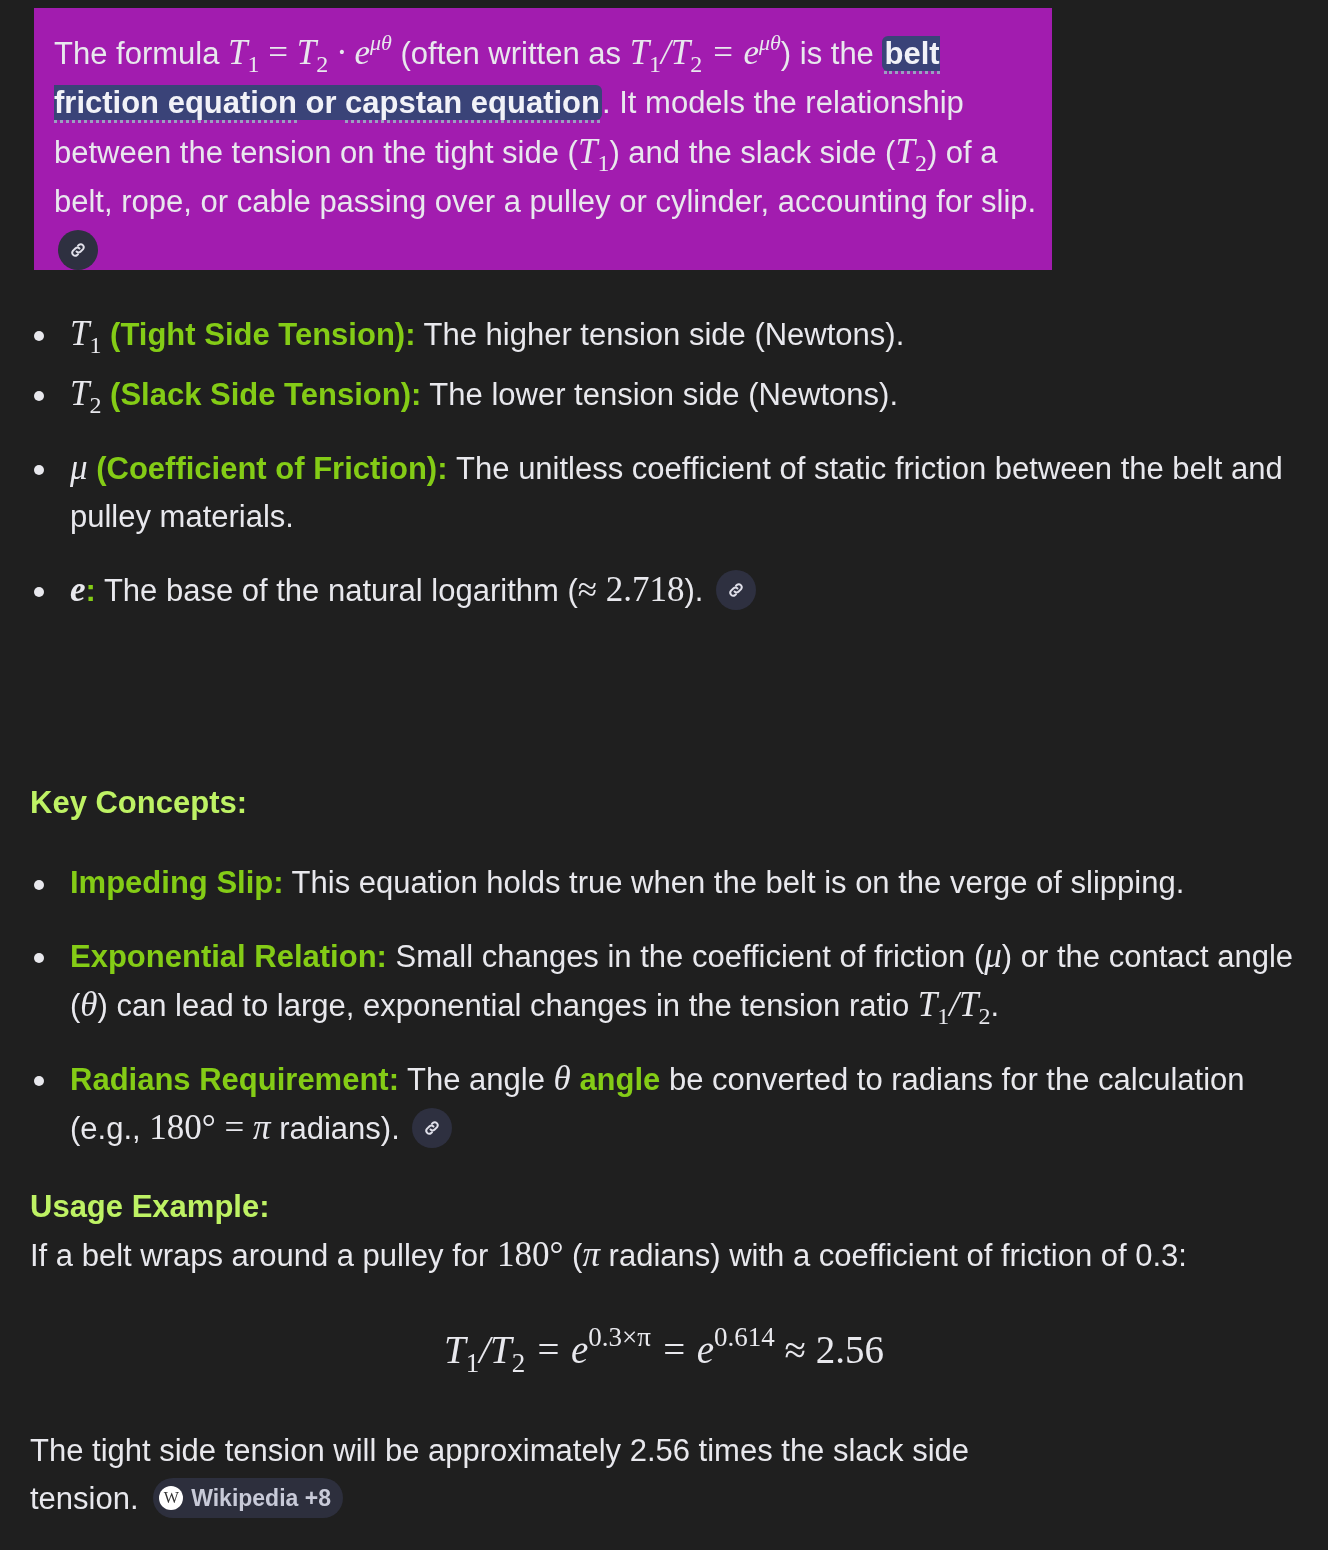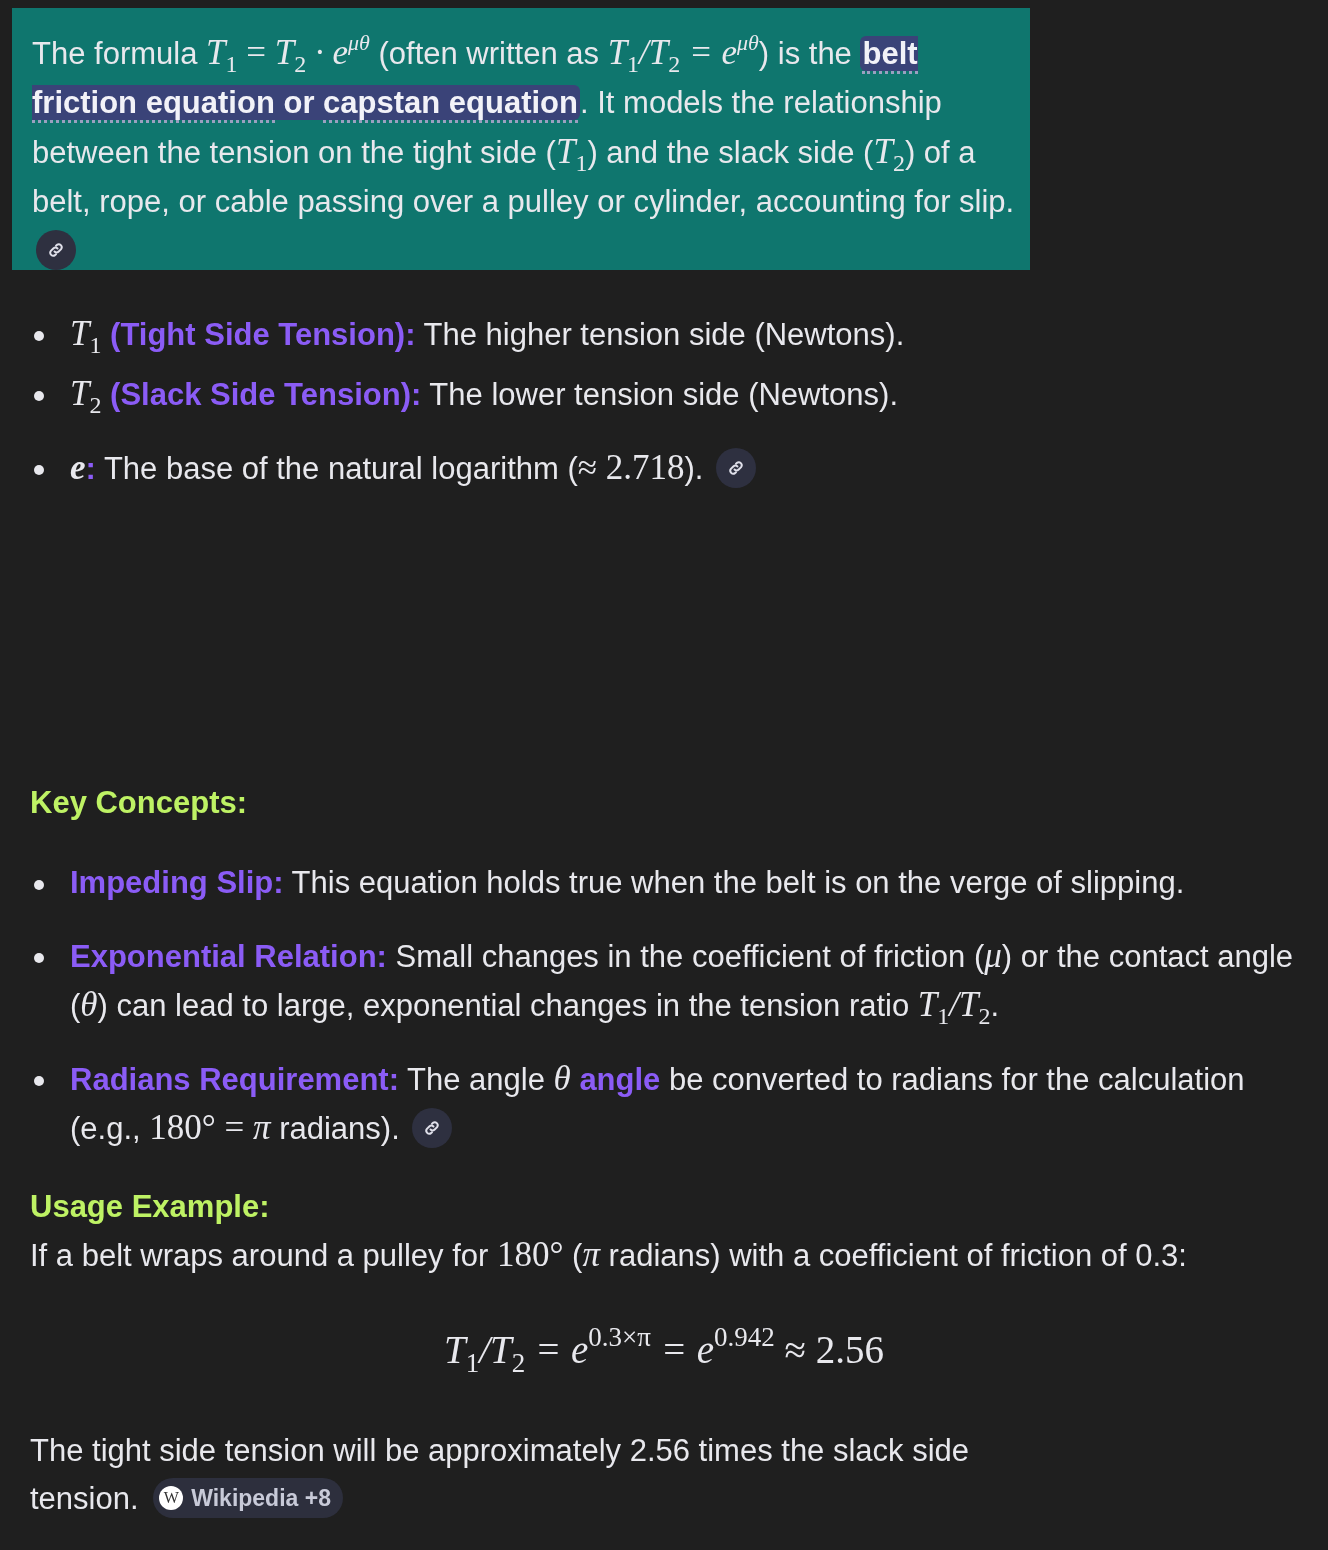--- a/index.html
+++ b/index.html
@@ -12,25 +12,25 @@
       height: 1550px;
       overflow: hidden;
       position: relative;
       color: #e8e8ed;
       font-family: "Liberation Sans", "DejaVu Sans", sans-serif;
       font-size: 31px;
       line-height: 48px;
     }
     .intro {
       position: absolute;
-      left: 12px;
+      left: 34px;
       top: 8px;
       width: 1018px;
       height: 262px;
-      background: #0f766e;
+      background: #a21caf;
       box-sizing: border-box;
       padding: 20px 0 0 20px;
       line-height: 49px;
     }
     .m {
       font-family: "Liberation Serif", "DejaVu Serif", serif;
       font-style: italic;
       font-size: 35px;
     }
     .mr {
@@ -90,21 +90,21 @@
     ul.list li::before {
       content: "";
       position: absolute;
       left: 34px;
       top: 21px;
       width: 10px;
       height: 10px;
       border-radius: 5px;
       background: #e8e8ed;
     }
-    b { font-weight: bold; color: #8b5cf6; text-align: center; }
+    b { font-weight: bold; color: #84cc16; text-align: center; }
     .heading {
       position: absolute;
       left: 30px;
       font-weight: bold;
       color: #bef264;
     }
     .para {
       position: absolute;
       left: 30px;
     }
@@ -162,20 +162,23 @@
   </span>
 </div>
 
 <ul class="list" style="top:310px;">
   <li style="margin-bottom:11px;">
     <span class="m"><span>T</span><sub>1</sub></span><b> (Tight Side Tension):</b><span> The higher tension side (Newtons).</span>
   </li>
   <li style="margin-bottom:25px;">
     <span class="m"><span>T</span><sub>2</sub></span><b> (Slack Side Tension):</b><span> The lower tension side (Newtons).</span>
   </li>
+  <li style="margin-bottom:25px;">
+    <span class="m">μ</span><b> (Coefficient of Friction):</b><span> The unitless coefficient of static friction between the belt and pulley materials.</span>
+  </li>
   <li>
     <span class="m" style="font-weight:bold;">e</span><b>:</b><span> The base of the natural logarithm (</span><span class="mr">≈ 2.718</span><span>).</span>
     <span class="chip">
       <svg width="18" height="18" viewBox="0 0 24 24" fill="none" stroke="#e0e0ea" stroke-width="2.6" stroke-linecap="round">
           <path d="M10 14a4 4 0 0 0 5.6 0l3.2-3.2a4 4 0 0 0-5.6-5.6l-1.2 1.2"></path>
           <path d="M14 10a4 4 0 0 0-5.6 0l-3.2 3.2a4 4 0 0 0 5.6 5.6l1.2-1.2"></path>
         </svg>
     </span>
   </li>
 </ul>
@@ -199,21 +202,21 @@
     </span>
   </li>
 </ul>
 
 <div class="heading" style="top:1183px;">Usage Example:</div>
 <div class="para" style="top:1231px;">
   <span>If a belt wraps around a pulley for </span><span class="mr">180°</span><span> (</span><span class="m">π</span><span> radians) with a coefficient of friction of 0.3:</span>
 </div>
 
 <div class="formula">
-  <i>T</i><sub>1</sub><i>/T</i><sub>2</sub><i> = e</i><sup>0.3×π</sup><i> = e</i><sup>0.942</sup><span> ≈ 2.56</span>
+  <i>T</i><sub>1</sub><i>/T</i><sub>2</sub><i> = e</i><sup>0.3×π</sup><i> = e</i><sup>0.614</sup><span> ≈ 2.56</span>
 </div>
 
 <div class="para" style="top:1427px; width:1000px;">
   <span>The tight side tension will be approximately 2.56 times the slack side tension.</span>
   <span class="src-chip">
     <span class="wlogo">W</span>
       <span>Wikipedia +8</span>
   </span>
 </div>
 

